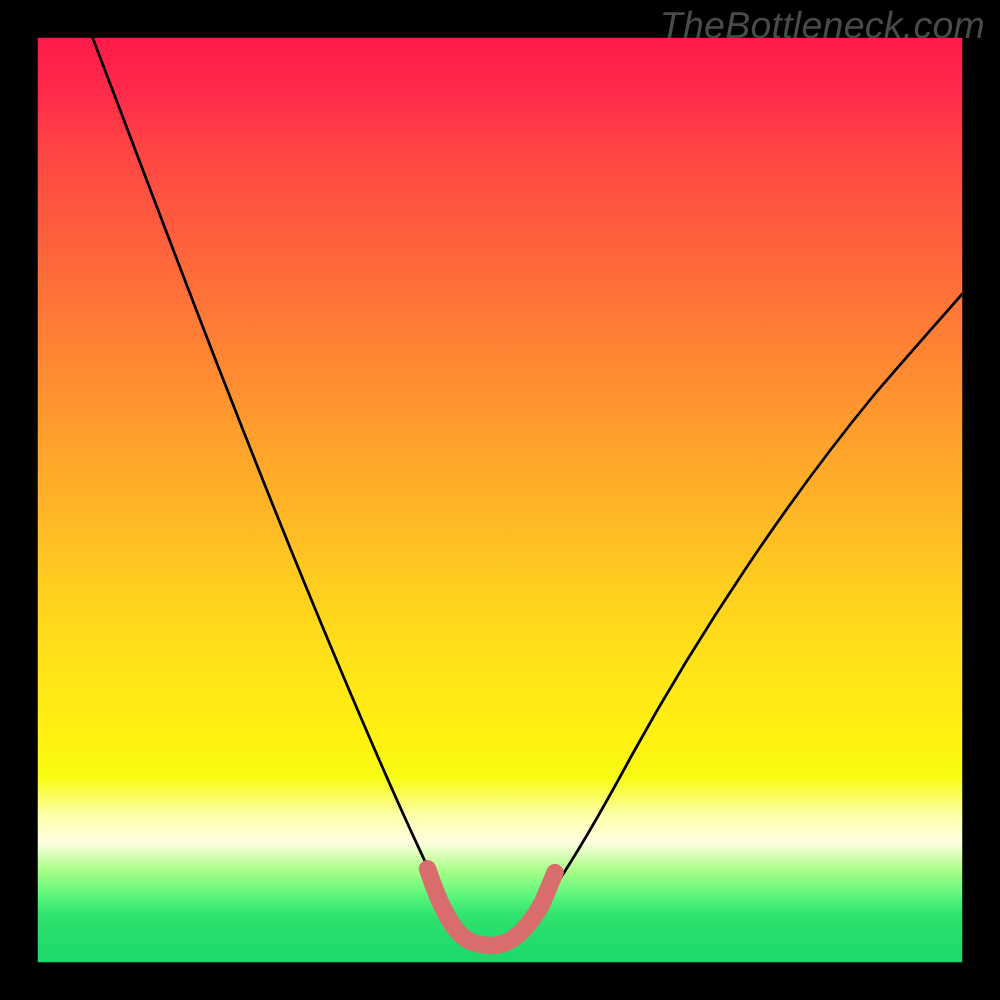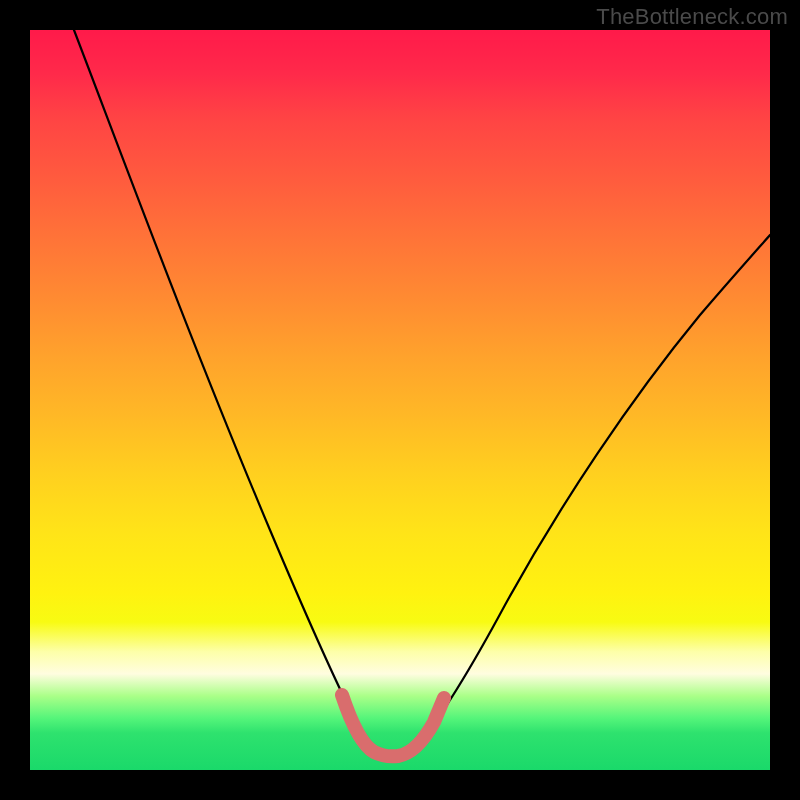--- a/index.html
+++ b/index.html
@@ -56,23 +56,24 @@
     position: absolute;
     inset: 0;
     width: 740px;
     height: 740px;
   }
   .attribution {
     position: absolute;
     top: 4px;
     right: 12px;
     color: #4a4a4a;
-    font-size: 22px;
+    font-size: 30px;
     font-weight: 500;
     letter-spacing: 0.2px;
+    font-style: italic;
   }
 </style>
 </head>
 <body>
 
 <div class="frame">
 
   <div class="plot-area">
     <div class="gradient-bg"></div>
 

